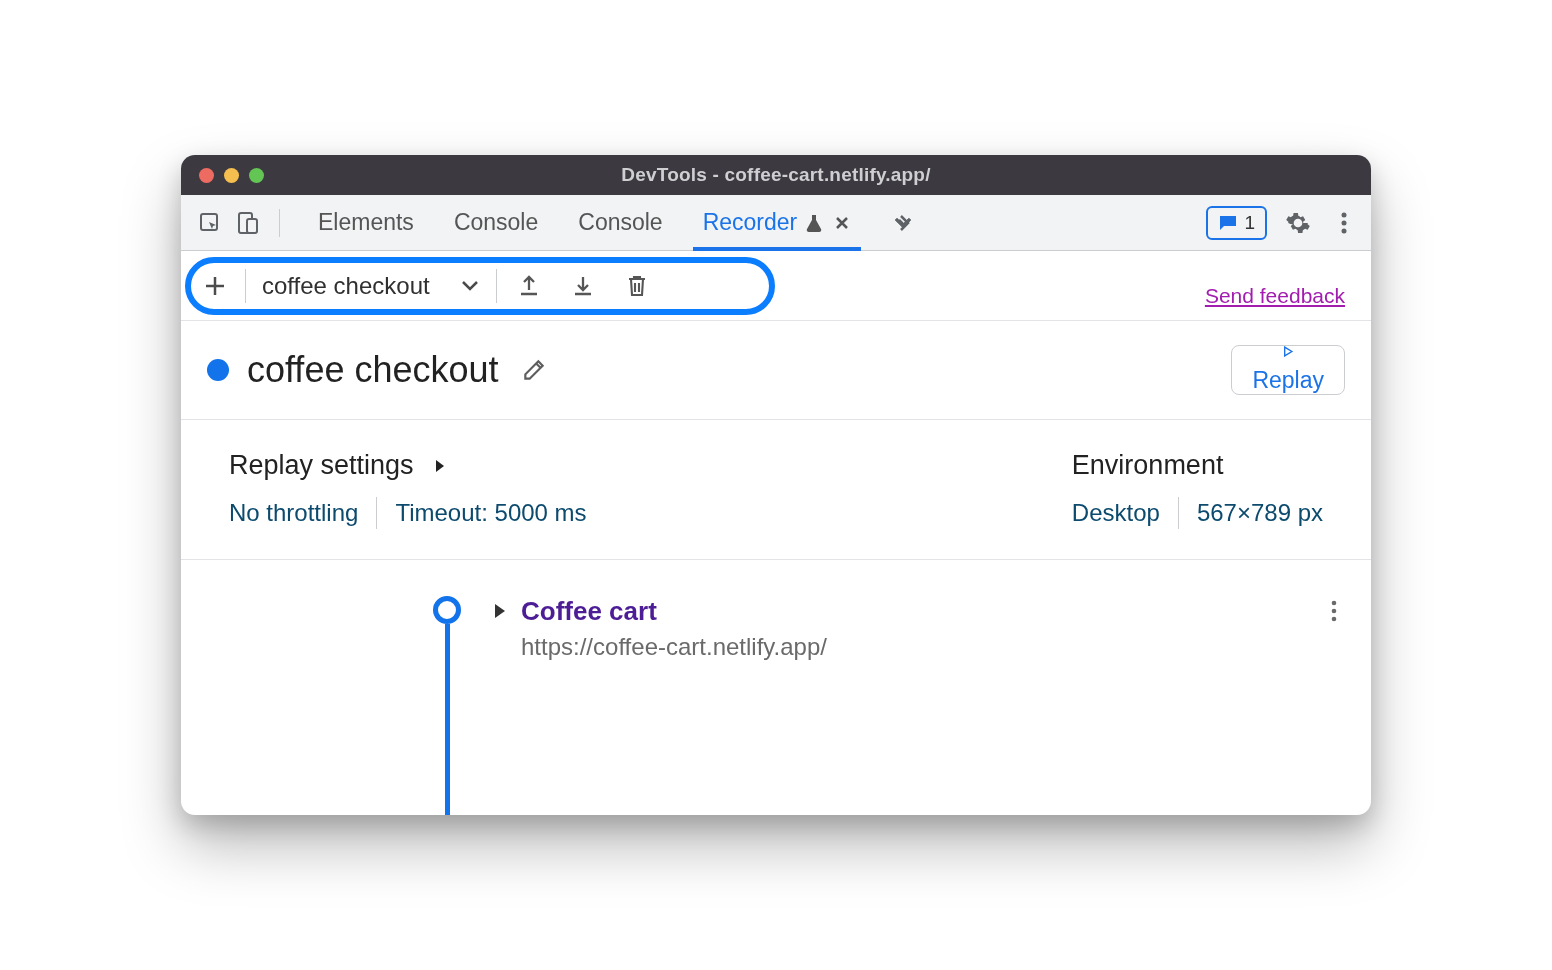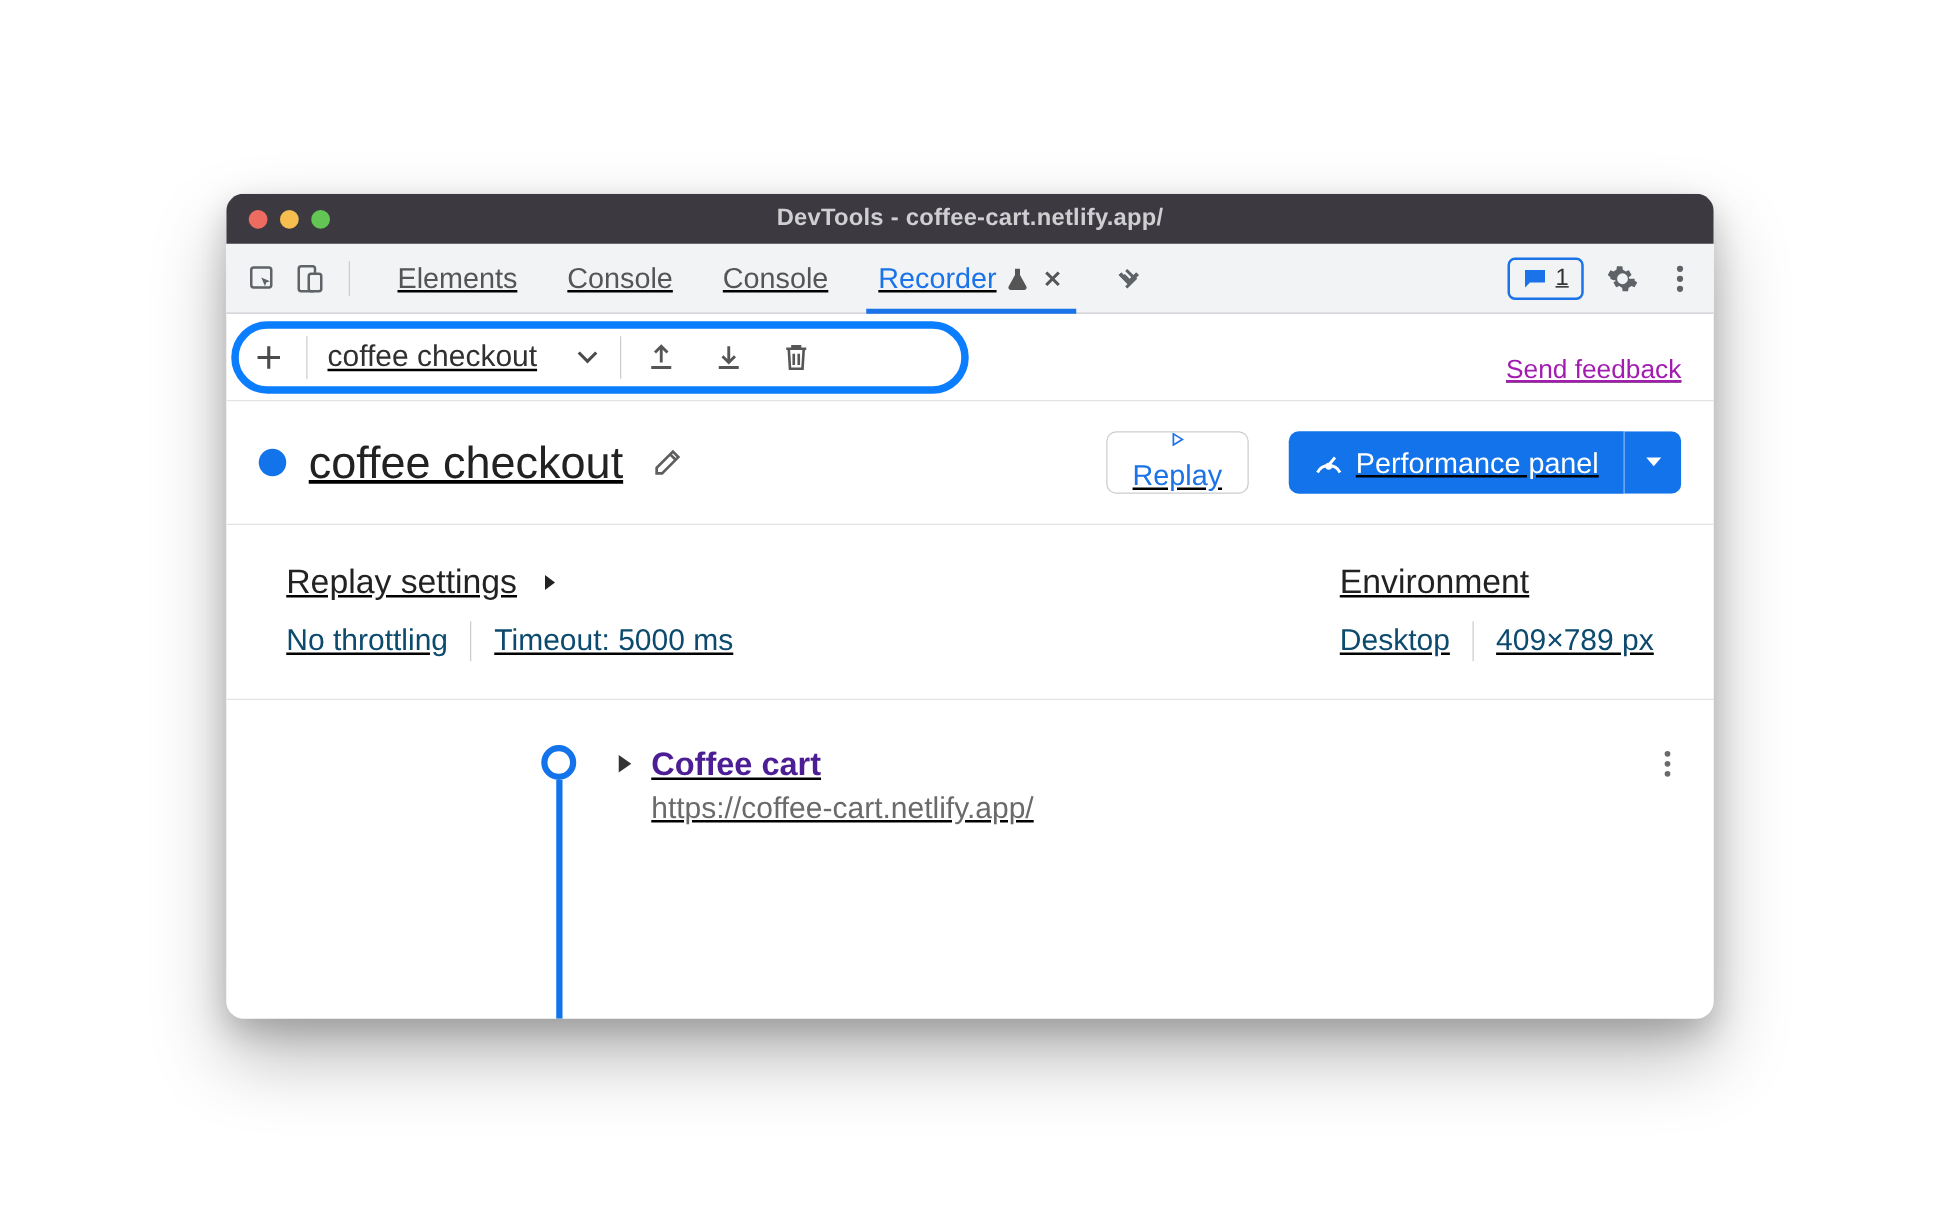--- a/index.html
+++ b/index.html
@@ -24,21 +24,20 @@
   }
   .window{
     width:1190px;
     height:660px;
     border-radius:14px;
     overflow:hidden;
     background:#fff;
     box-shadow:0 30px 60px rgba(0,0,0,.28),0 10px 25px rgba(0,0,0,.18);
     display:flex;flex-direction:column;
     position:relative;
-    text-decoration:underline;
   }
 
   
   .titlebar{
     height:40px;
     background:var(--titlebar);
     display:flex;align-items:center;
     position:relative;
     flex:0 0 auto;
   }
@@ -297,34 +296,20 @@
           <path d="M4 20h4L20 8l-4-4L4 16v4zM14 6l4 4"></path>
         </svg>
     </div>
     <div class="spacer"></div>
     <div class="btn btn-outline">
       <svg width="18" height="20" viewBox="0 0 18 20" fill="none" stroke="currentColor" stroke-width="2.5">
           <path d="M3 2l13 8-13 8V2z"></path>
         </svg>
       <span>Replay</span>
     </div>
-    <div class="btn-split">
-      <div class="btn btn-blue main">
-        <svg width="24" height="22" viewBox="0 0 24 22" fill="none" stroke="currentColor" stroke-width="2.3">
-            <path d="M3 19a10 10 0 0118 0M12 13l5-6"></path>
-            <circle cx="12" cy="14" r="1.6" fill="currentColor"></circle>
-          </svg>
-        <span>Performance panel</span>
-      </div>
-      <div class="btn btn-blue drop">
-        <svg width="16" height="12" viewBox="0 0 16 12" fill="currentColor">
-            <path d="M2 2l6 7 6-7z"></path>
-          </svg>
-      </div>
-    </div>
   </div>
 
   <div class="settings">
     <div class="col">
       <h3>
         <span>Replay settings</span>
         <svg width="12" height="16" viewBox="0 0 12 16" fill="currentColor">
             <path d="M2 2l8 6-8 6z"></path>
           </svg>
       </h3>
@@ -332,21 +317,21 @@
         <span>No throttling</span>
         <div class="vs"></div>
         <span>Timeout: 5000 ms</span>
       </div>
     </div>
     <div class="col env">
       <h3>Environment</h3>
       <div class="vals">
         <span>Desktop</span>
         <div class="vs"></div>
-        <span>409×789 px</span>
+        <span>567×789 px</span>
       </div>
     </div>
   </div>
 
   <div class="steps">
     <div class="node"></div>
     <div class="vline"></div>
     <div class="step">
       <div class="tri">
         <svg width="14" height="18" viewBox="0 0 14 18" fill="currentColor">

